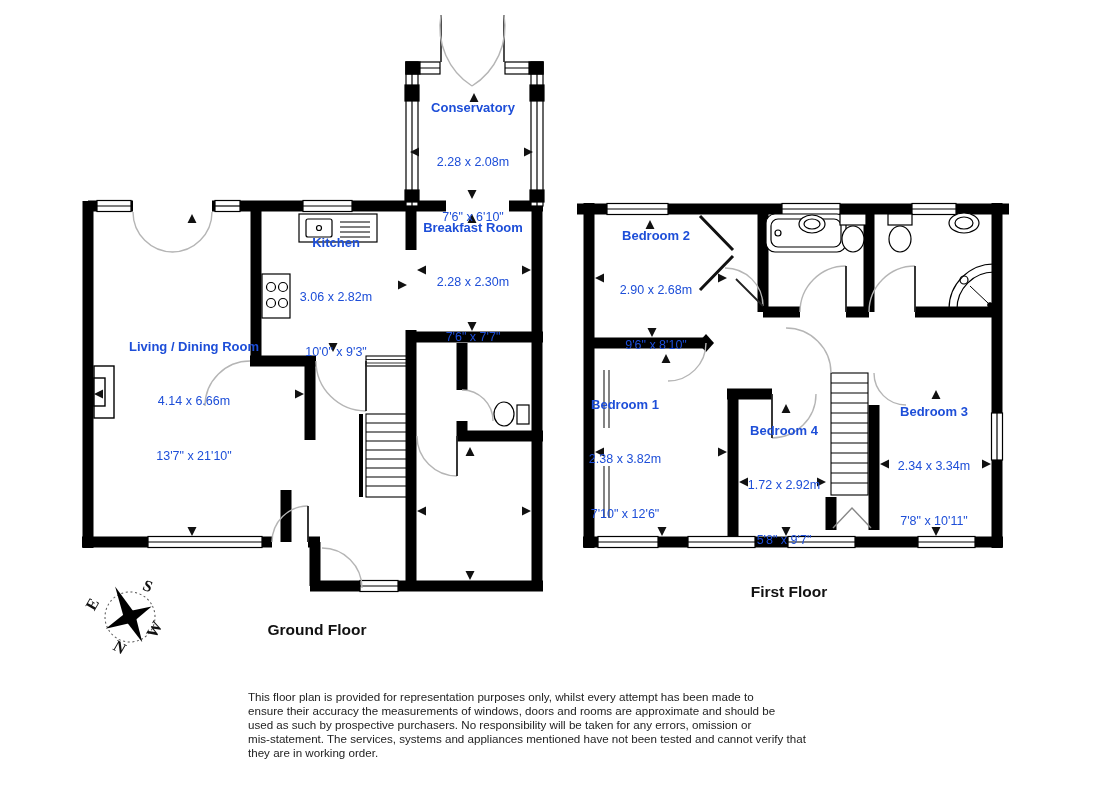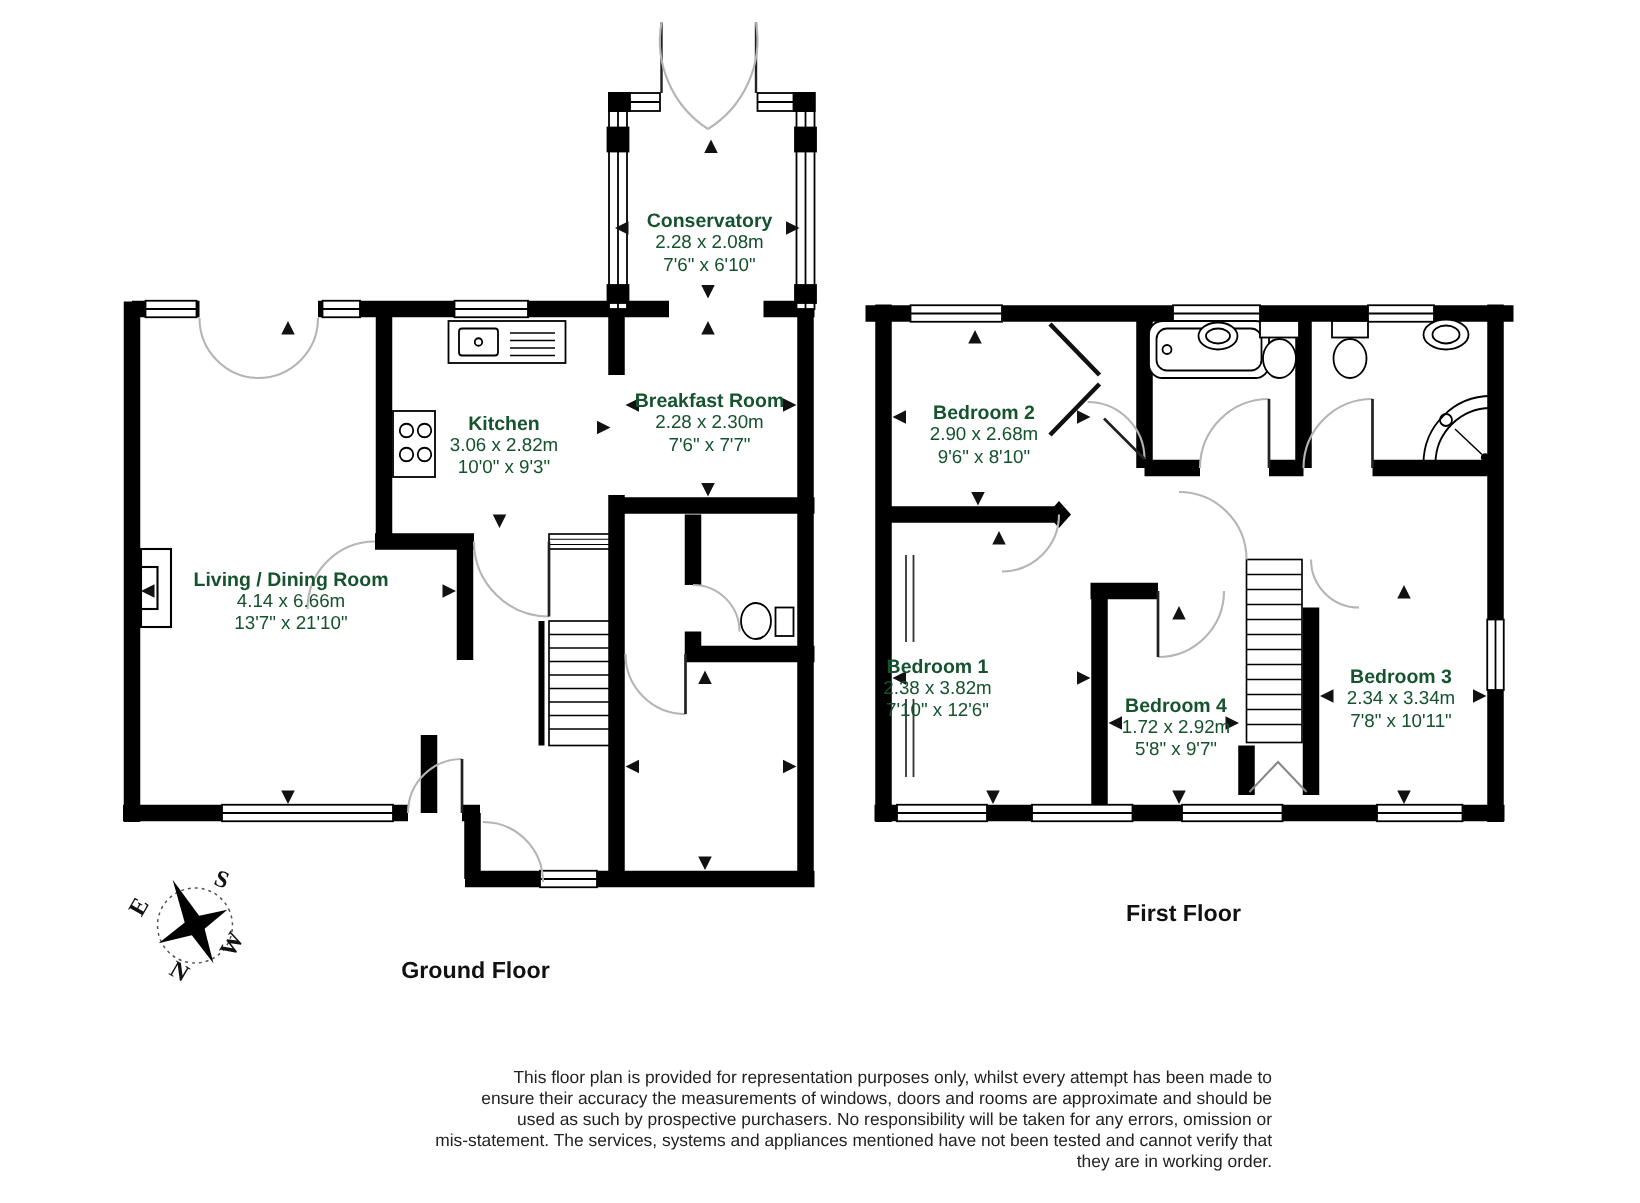--- a/index.html
+++ b/index.html
@@ -1,26 +1,26 @@
 <!DOCTYPE html>
 <html><head>
 <meta charset="utf-8">
 <style>
   html,body{margin:0;padding:0;background:#fff;}
   .canvas{position:relative;width:1093px;height:802px;background:#fff;overflow:hidden;
           font-family:"Liberation Sans",sans-serif;}
   .plan-svg{position:absolute;left:0;top:0;}
   .room-label{position:absolute;transform:translate(-50%,-50%);text-align:center;
-              color:#14532d;line-height:1.18;font-size:12.5px;}
+              color:#1d4ed8;line-height:1.18;font-size:12.5px;}
   .room-label .rn{font-weight:700;font-size:13px;display:block;white-space:pre-line;}
-  .room-label .rd{display:block;}
+  .room-label .rd{display:block;margin-top:40px;}
   .floor-label{position:absolute;transform:translate(-50%,-50%);font-weight:700;
-               font-size:15.5px;color:#111;margin-top:18px;}
-  .disclaimer{position:absolute;left:548px;top:712px;transform:translateX(-50%);
-              width:600px;text-align:right;font-size:11.6px;line-height:1.2;
+               font-size:15.5px;color:#111;}
+  .disclaimer{position:absolute;left:548px;top:690px;transform:translateX(-50%);
+              width:600px;text-align:left;font-size:11.6px;line-height:1.2;
               color:#222;white-space:pre-line;}
 </style>
 </head>
 <body>
 
 <div class="canvas">
 
 <svg class="plan-svg" width="1093" height="802" viewBox="0 0 1093 802">
 
   <g>

